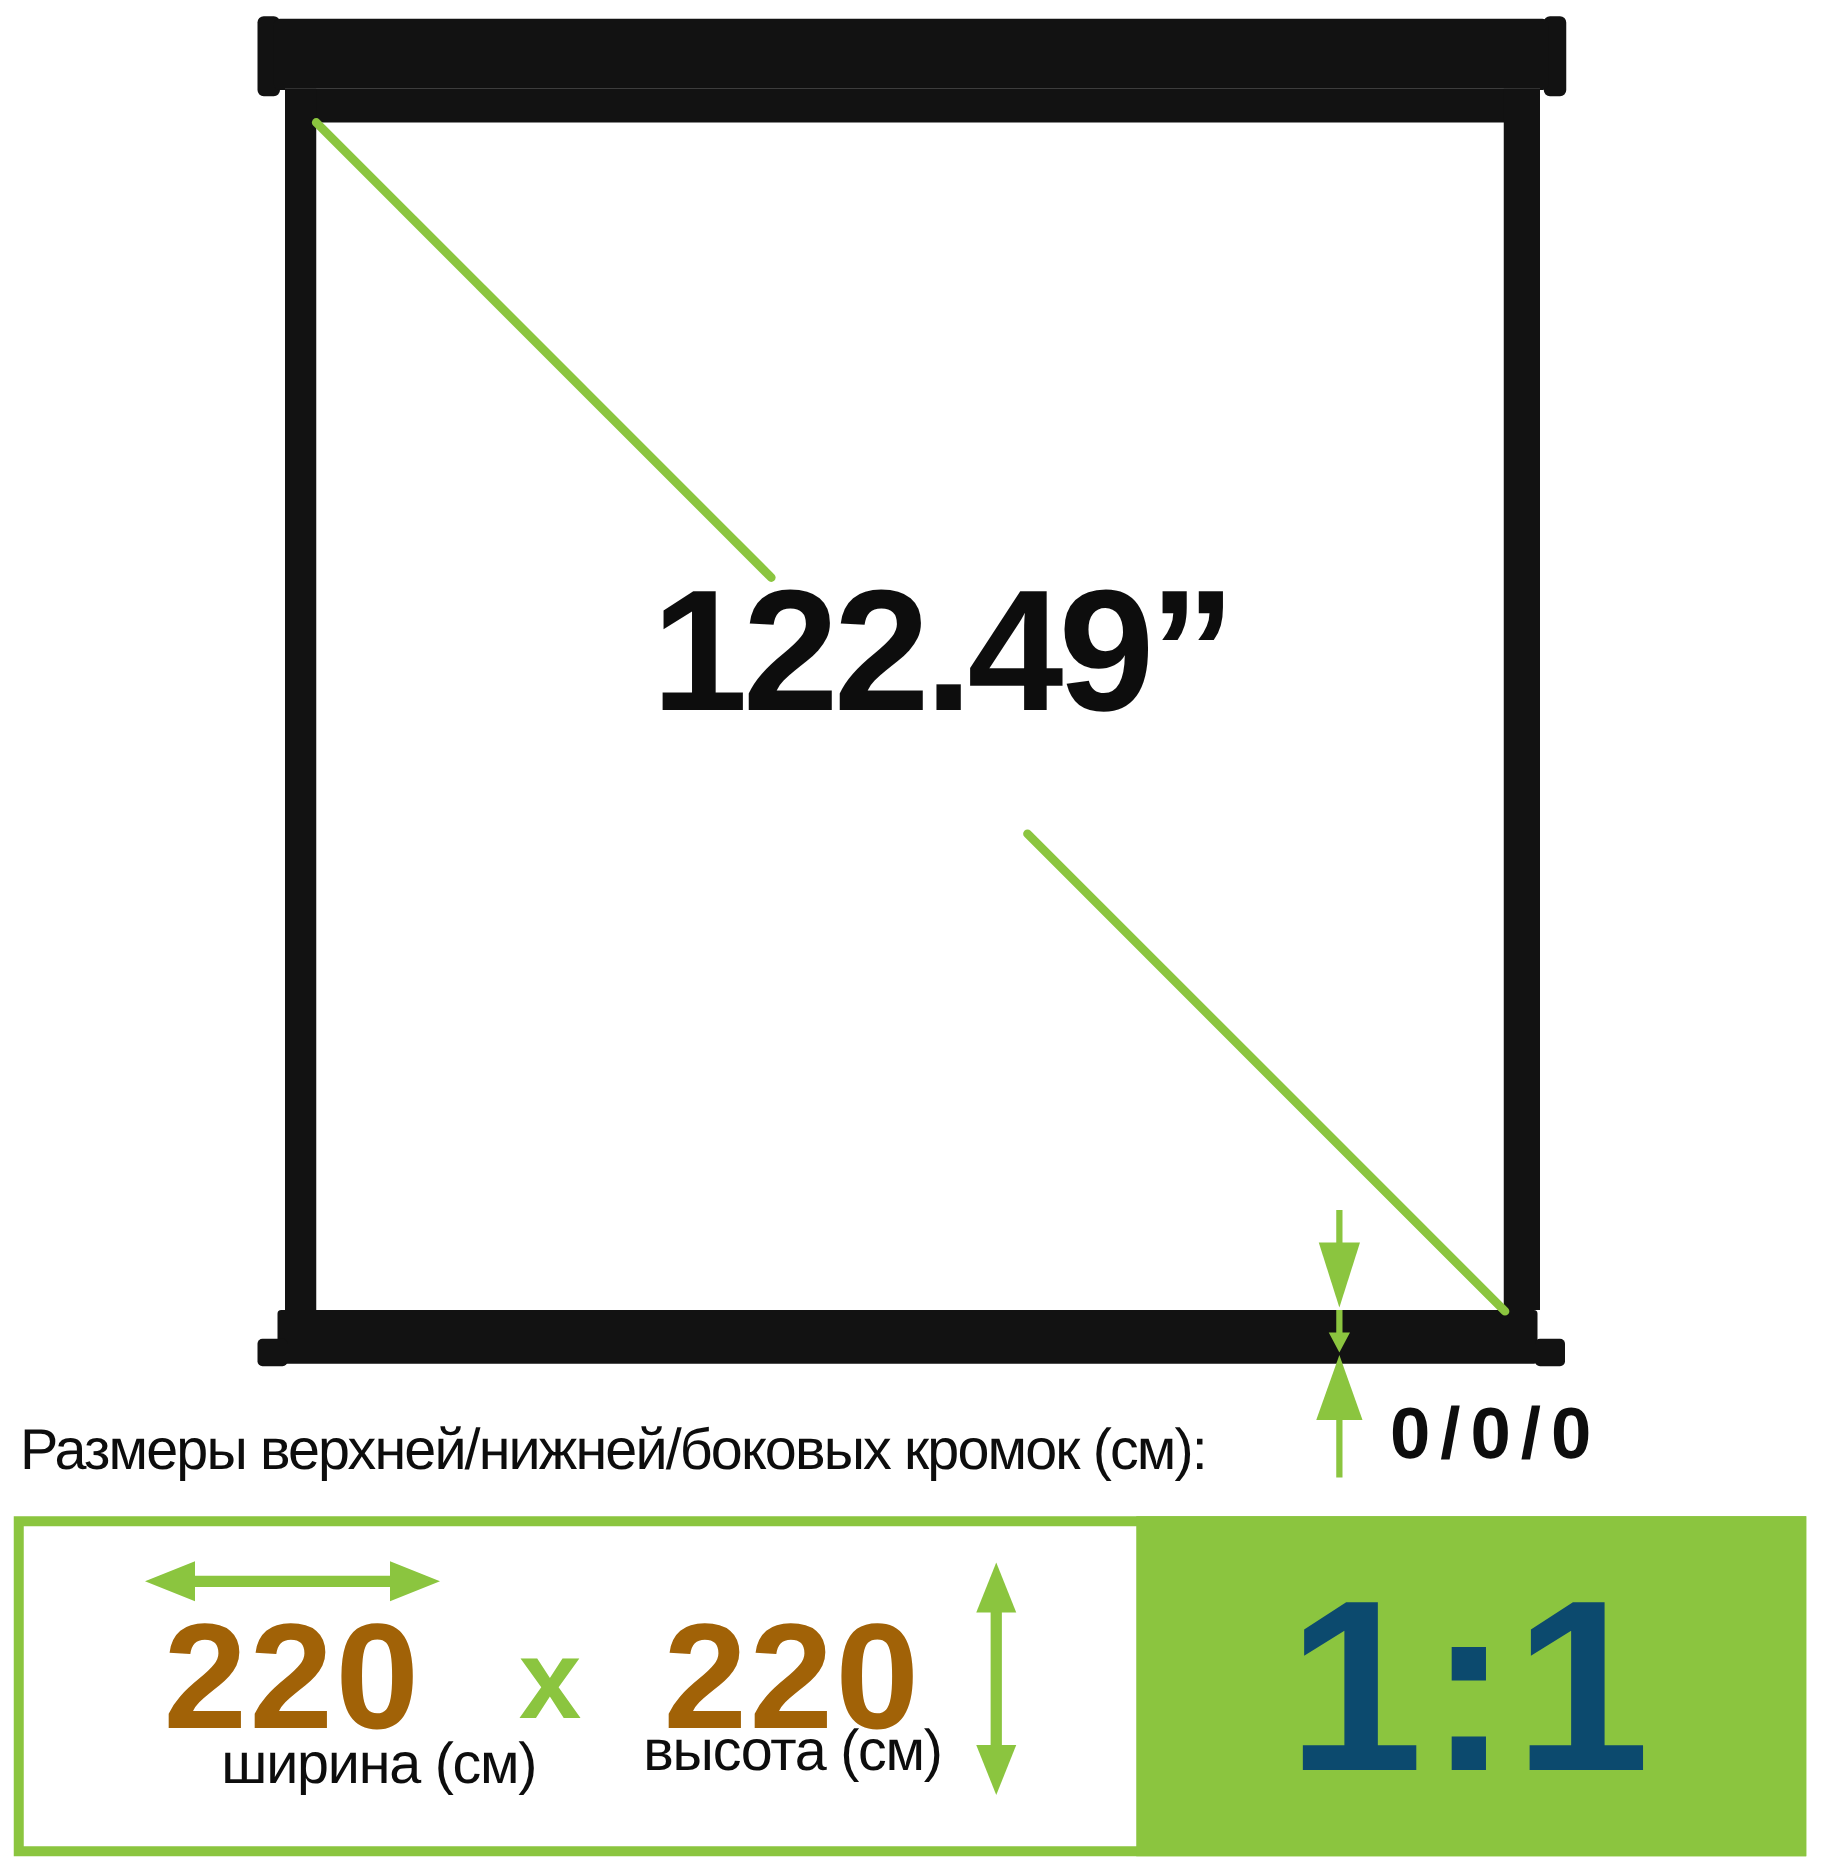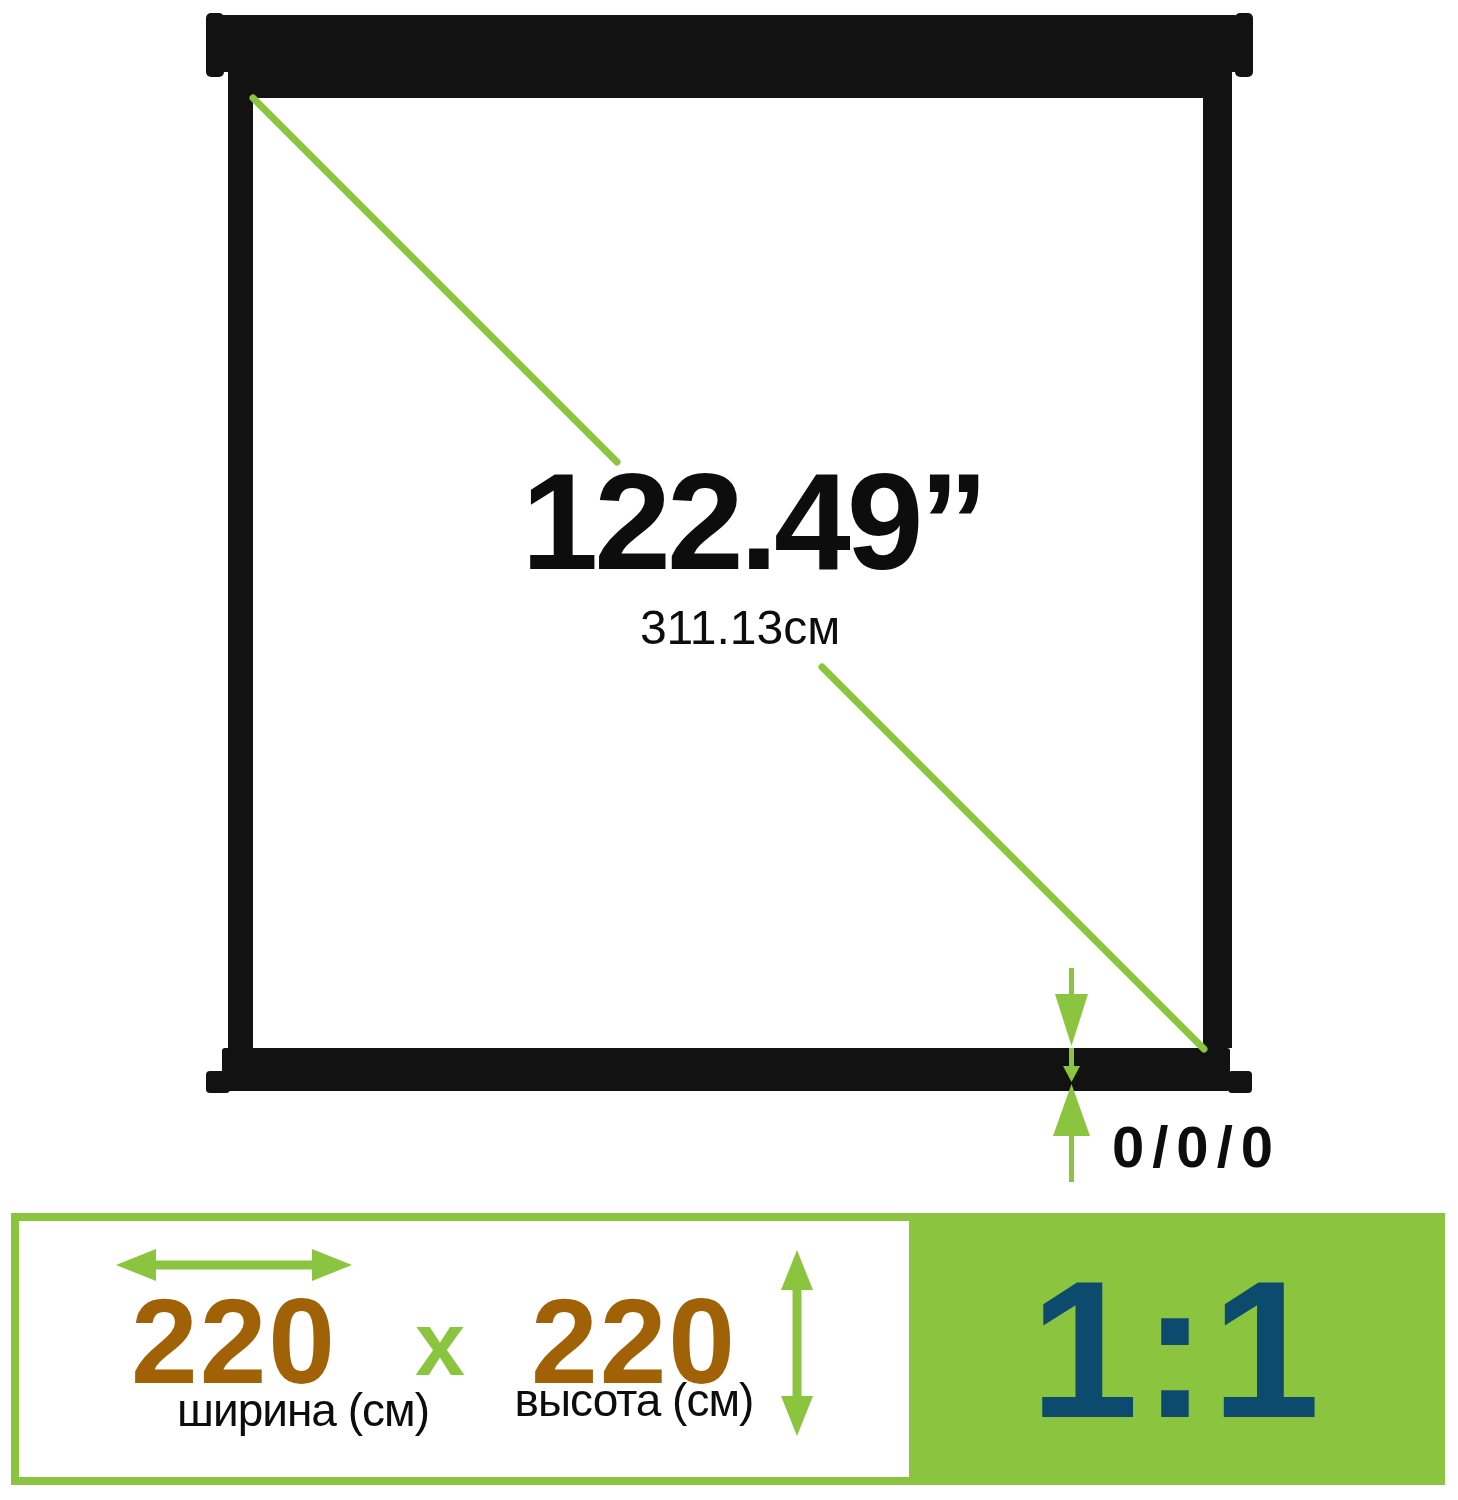--- a/index.html
+++ b/index.html
@@ -80,23 +80,23 @@
         <line x1="1071.5" y1="1048" x2="1071.5" y2="1068" stroke-width="5"></line>
         <polygon points="1063,1066 1080,1066 1071.5,1082" stroke="none"></polygon>
         <polygon points="1053,1136 1090,1136 1071.5,1084" stroke="none"></polygon>
         <line x1="1071.5" y1="1134" x2="1071.5" y2="1182" stroke-width="5"></line>
       </g>
     </g>
   </svg>
 
   <div class="abs diag-label">
     <div class="diag-inches">122.49”</div>
-    <div class="diag-cm">311.13см</div>
   </div>
 
+  <div class="abs edge-caption">Размеры верхней/нижней/боковых кромок (см):</div>
   <div class="abs edge-value">0/0/0</div>
 
   <div class="abs panel">
     <div class="inner">
 
       <svg class="abs" style="left:95px;top:26px;" width="240" height="36" viewBox="0 0 240 36">
         <g fill="#8BC53F" stroke="#8BC53F">
           <line x1="14" y1="18" x2="226" y2="18" stroke-width="9"></line>
           <polygon points="42,2 42,34 2,18" stroke="none"></polygon>
           <polygon points="198,2 198,34 238,18" stroke="none"></polygon>

